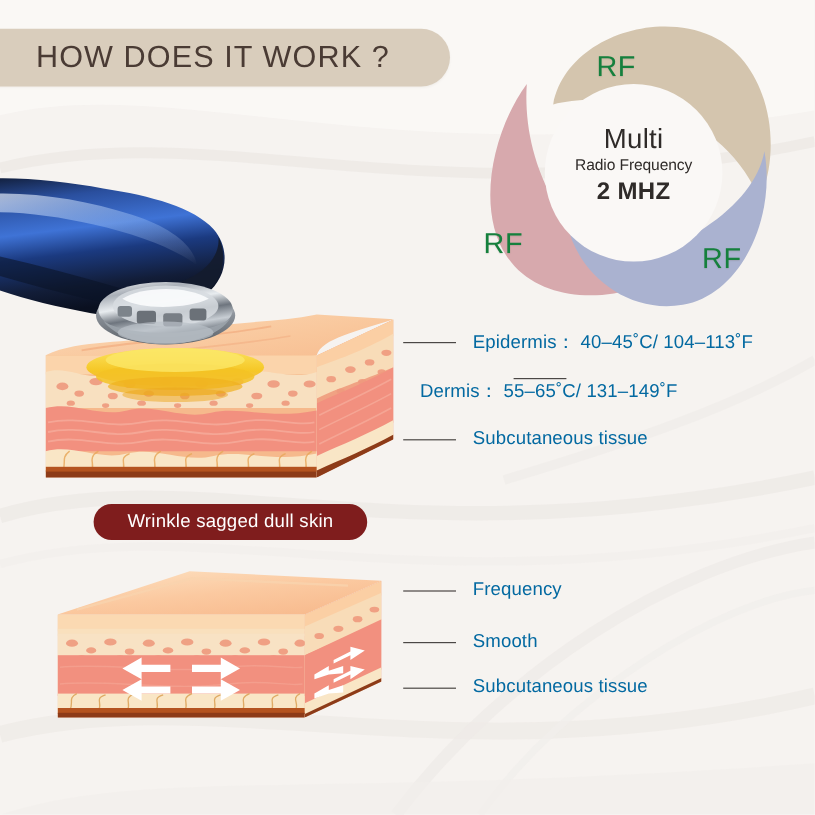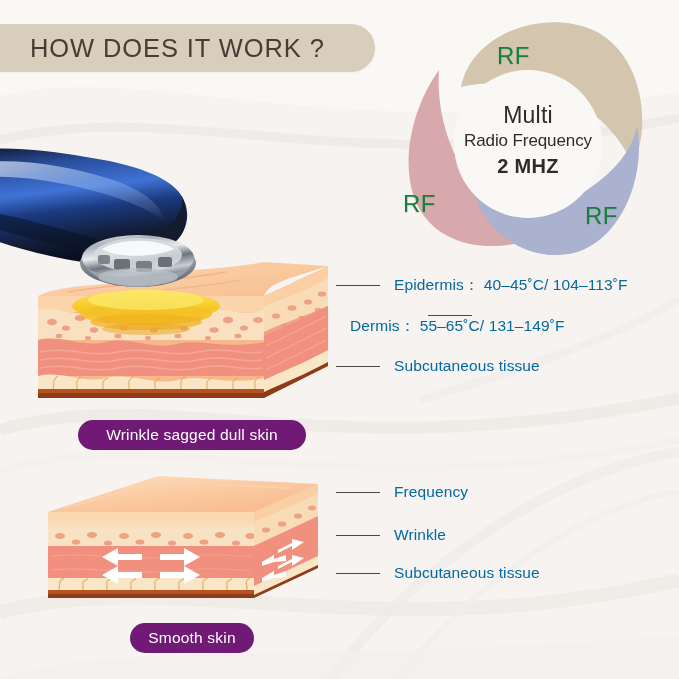--- a/index.html
+++ b/index.html
@@ -81,21 +81,21 @@
     color: #2f2b29;
     pointer-events: none;
   }
   #rf-center-line1 {
     font-size: 23px;
     font-weight: normal;
     line-height: 1.18;
     letter-spacing: 0.2px;
   }
   #rf-center-line2 {
-    font-size: 17px;
+    font-size: 13px;
     font-weight: normal;
     line-height: 1.45;
     letter-spacing: -0.1px;
   }
   #rf-center-line3 {
     font-size: 20px;
     font-weight: bold;
     line-height: 1.25;
     letter-spacing: 0.3px;
   }
@@ -141,21 +141,21 @@
   #callout-top-1    { left: 336px; top: 275px; }
   #callout-top-2    { left: 336px; top: 315px; flex-direction: column; }
   #callout-top-3    { left: 336px; top: 357px; }
   #callout-bottom-1 { left: 336px; top: 483px; }
   #callout-bottom-2 { left: 336px; top: 526px; }
   #callout-bottom-3 { left: 336px; top: 564px; }
 
   
   .caption-pill {
     position: absolute;
-    background: #701a75;
+    background: #7f1d1d;
     color: #ffffff;
     border-radius: 18px;
     display: flex;
     align-items: center;
     justify-content: center;
     font-size: 15.5px;
     letter-spacing: 0.2px;
     z-index: 6;
     white-space: nowrap;
   }
@@ -506,22 +506,21 @@
       <path d="M234,116 L222,120 L222,116 L234,109 L234,113 L246,109 L246,115 Z"></path>
     </g>
   </svg>
 
   <div class="callout" id="callout-bottom-1">
     <span class="callout-line"></span>
     <span class="callout-text">Frequency</span>
   </div>
   <div class="callout" id="callout-bottom-2">
     <span class="callout-line"></span>
-    <span class="callout-text">Wrinkle</span>
+    <span class="callout-text">Smooth</span>
   </div>
   <div class="callout" id="callout-bottom-3">
     <span class="callout-line"></span>
     <span class="callout-text">Subcutaneous tissue</span>
   </div>
 
-  <div class="caption-pill" id="caption-smooth">Smooth skin</div>
 
 </div>
 
 </body></html>

